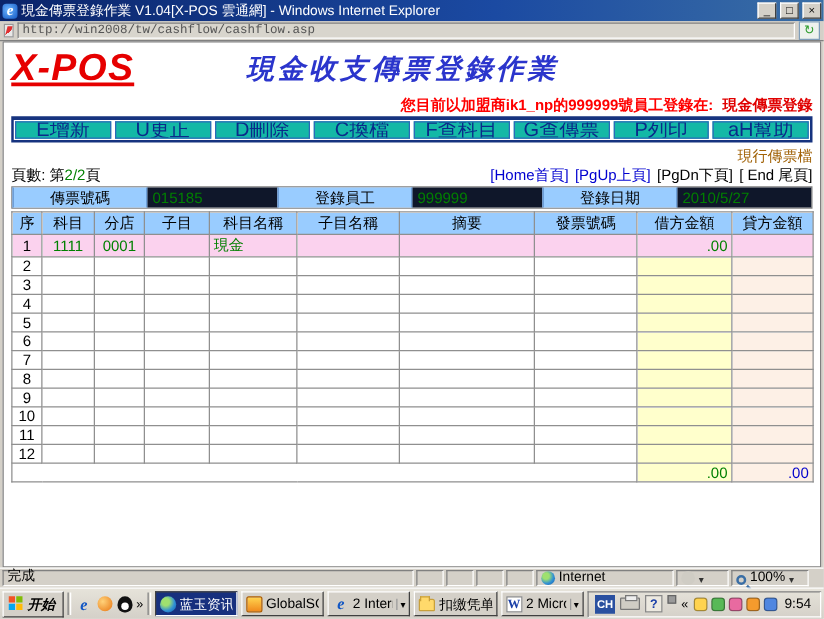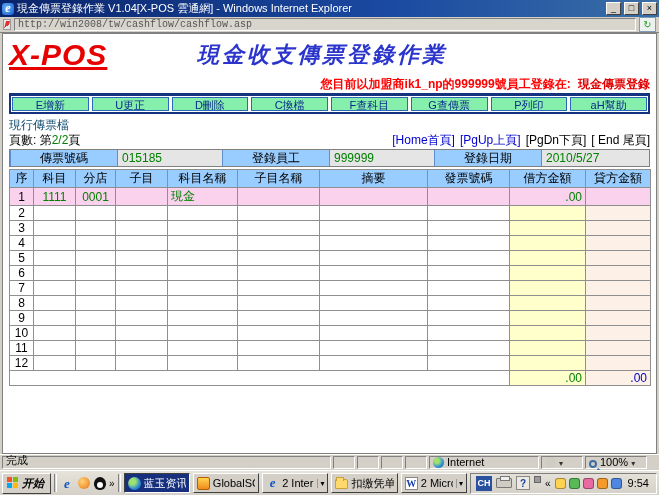--- a/index.html
+++ b/index.html
@@ -34,33 +34,33 @@
   .content { position:absolute; top:33px; left:2px; right:2px; bottom:41px;
     background:#fff; border:1px solid #808080; padding:4px 6px; overflow:hidden; }
   .brand-row { position:relative; height:38px; }
   .logo { color:#e60000; font:bold italic 30px "Liberation Sans","DejaVu Sans",sans-serif; letter-spacing:1px;text-decoration:underline; }
   .main-title { position:absolute; left:188px; top:2px; color:#2b35cc;
     font:bold italic 22px "Liberation Serif","DejaVu Serif",serif; letter-spacing:3px; }
   .notice { height:15px; text-align:right; color:#f00; font-weight:bold; font-size:12px; white-space:nowrap; }
   .notice .target { color:#e00000; margin-left:4px; }
   .toolbar { display:flex; gap:3px; margin-top:2px; padding:1px;
     border:2px solid #16337f; border-top-width:3px; background:#fff; }
-  .tb-btn { flex:1; height:14px; line-height:14px; text-align:center; font-size:11px;
-    background:#86efac; color:#0a2a8a; border:1px solid #2a6ab8; cursor:pointer;
+  .tb-btn { flex:1; height:14px; line-height:14px; text-align:center; font-size:16px;
+    background:#14b8a6; color:#0a2a8a; border:1px solid #2a6ab8; cursor:pointer;
     white-space:nowrap; overflow:hidden; }
-  .file-label { color:#0c4a6e; margin-top:3px; height:14px; }
+  .file-label { color:#a16207; margin-top:3px; height:14px;text-align:right; }
   .page-row { display:flex; justify-content:space-between; margin-top:1px; height:15px; }
   .page-green { color:#008000; }
   .nav span { margin-left:5px; cursor:pointer; }
   .nav .link { color:#0000d0; }
   
   .voucher { display:flex; border:1px solid #808080; margin-top:2px; height:18px; line-height:16px; }
   .v-label { width:108px; background:#9cf; text-align:center; border-right:1px solid #5e8fcb;
     border-left:1px solid #5e8fcb; flex:none; }
-  .v-value { background:#e5e5e5; color:#008000; padding-left:4px; flex:none; overflow:hidden; }
+  .v-value { background:#0f172a; color:#008000; padding-left:4px; flex:none; overflow:hidden; }
   .v-value.last { flex:1; }
   
   table.grid { border-collapse:collapse; table-layout:fixed; width:641px; margin-top:2px; }
   .grid th, .grid td { border:1px solid #8f8f8f; font-size:12px; font-weight:normal;
     height:14px; padding:0 3px; overflow:hidden; white-space:nowrap; }
   .grid th { background:#9cf; height:17px; }
   .grid td.seq { text-align:center; color:#000; }
   .grid td.val { color:#008000; }
   .grid tr.hl td { background:#fbd2ee; }
   .grid td.debit-col { background:#ffffcc; }

